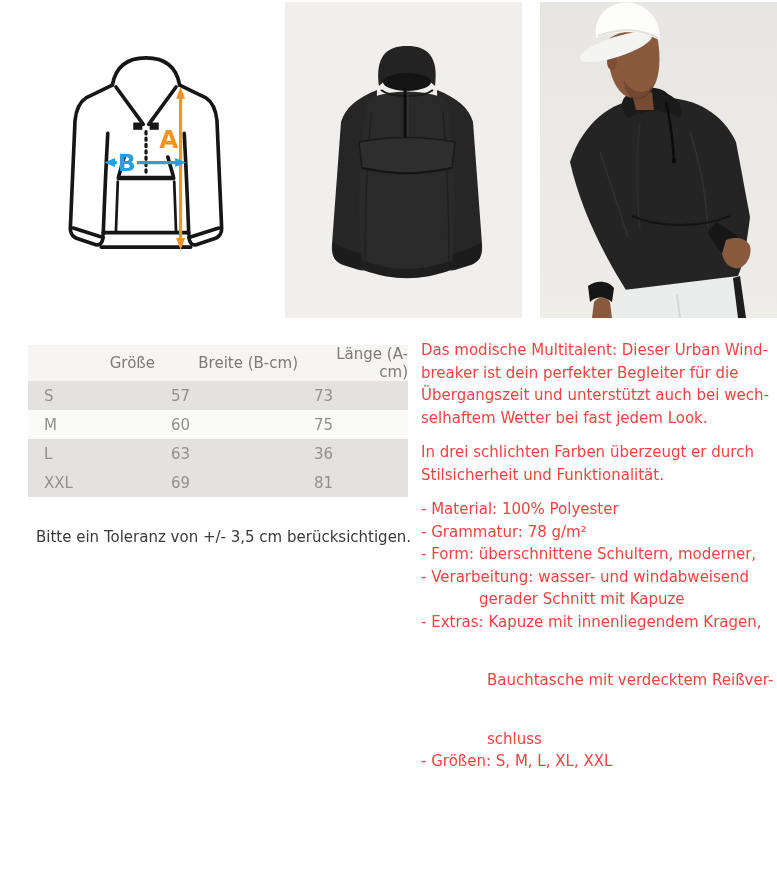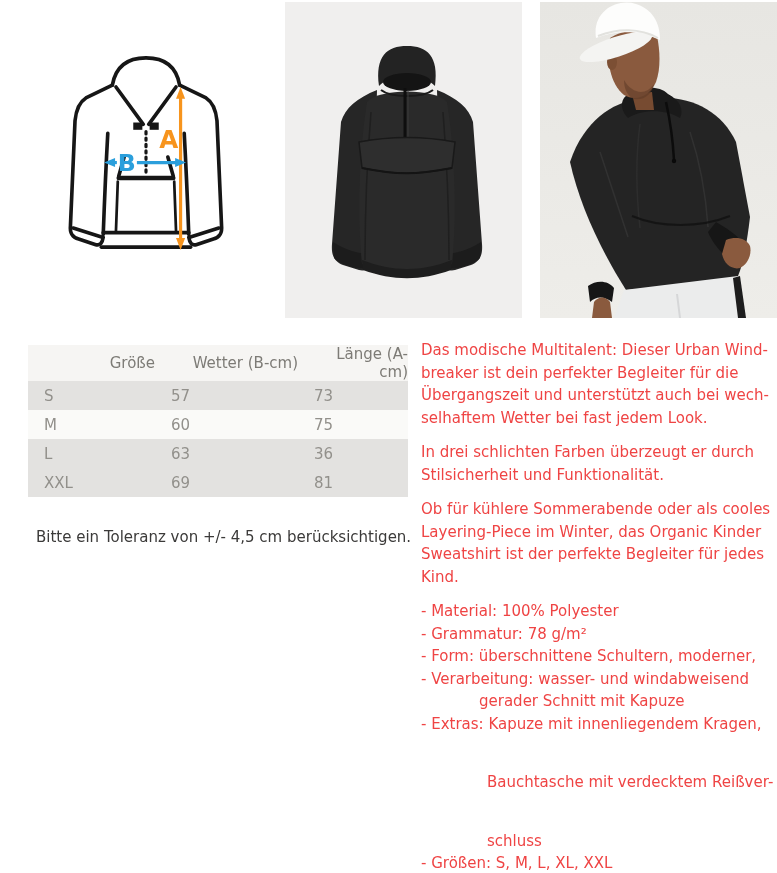--- a/index.html
+++ b/index.html
@@ -174,21 +174,21 @@
   <div class="size-block">
     <table class="size-table">
       <colgroup>
           <col class="c1">
           <col class="c2">
           <col class="c3">
         </colgroup>
       <thead>
         <tr>
           <th>Größe</th>
-          <th>Wetter (B-cm)</th>
+          <th>Breite (B-cm)</th>
           <th>Länge (A-cm)</th>
         </tr>
       </thead>
       <tbody>
         <tr class="row-odd">
           <td>S</td>
           <td>57</td>
           <td>73</td>
         </tr>
         <tr class="row-even">
@@ -201,27 +201,26 @@
           <td>63</td>
           <td>36</td>
         </tr>
         <tr class="row-odd">
           <td>XXL</td>
           <td>69</td>
           <td>81</td>
         </tr>
       </tbody>
     </table>
-    <p class="tolerance">Bitte ein Toleranz von +/- 4,5 cm berücksichtigen.</p>
+    <p class="tolerance">Bitte ein Toleranz von +/- 3,5 cm berücksichtigen.</p>
   </div>
 
   <div class="desc">
     <p>Das modische Multitalent: Dieser Urban Wind­breaker ist dein perfekter Begleiter für die Übergangszeit und unterstützt auch bei wech­selhaftem Wetter bei fast jedem Look.</p>
     <p>In drei schlichten Farben überzeugt er durch Stilsicherheit und Funktionalität.</p>
-    <p>Ob für kühlere Sommerabende oder als cooles Layering-Piece im Winter, das Organic Kinder Sweatshirt ist der perfekte Begleiter für jedes Kind.</p>
     <div>
       <div class="spec-line">- Material: 100% Polyester</div>
       <div class="spec-line">- Grammatur: 78 g/m²</div>
       <div class="spec-line">- Form: überschnittene Schultern, moderner,</div>
       <div class="spec-line">- Verarbeitung: wasser- und windabweisend</div>
       <div class="spec-line indent-form">gerader Schnitt mit Kapuze</div>
       <div class="spec-line">- Extras: Kapuze mit innenliegendem Kragen,</div>
       <div class="spec-line indent-extras">Bauchtasche mit verdecktem Reißver-</div>
       <div class="spec-line indent-extras">schluss</div>
       <div class="spec-line">- Größen: S, M, L, XL, XXL</div>

